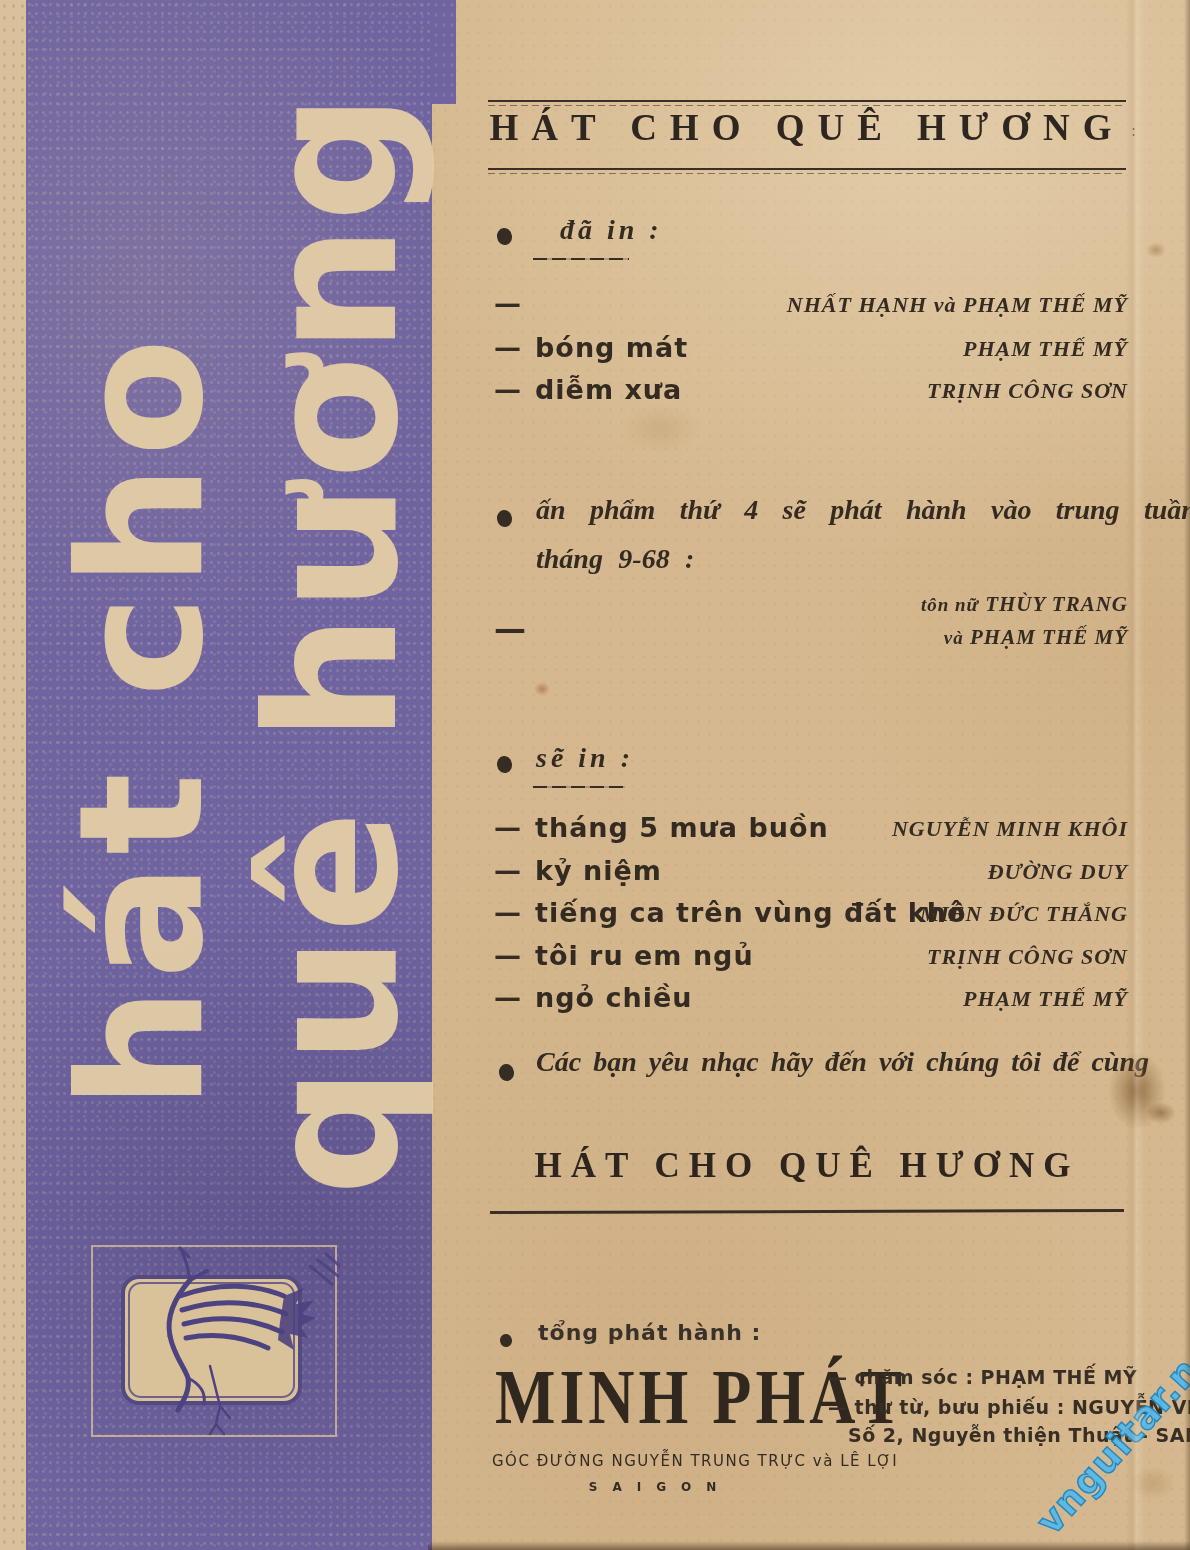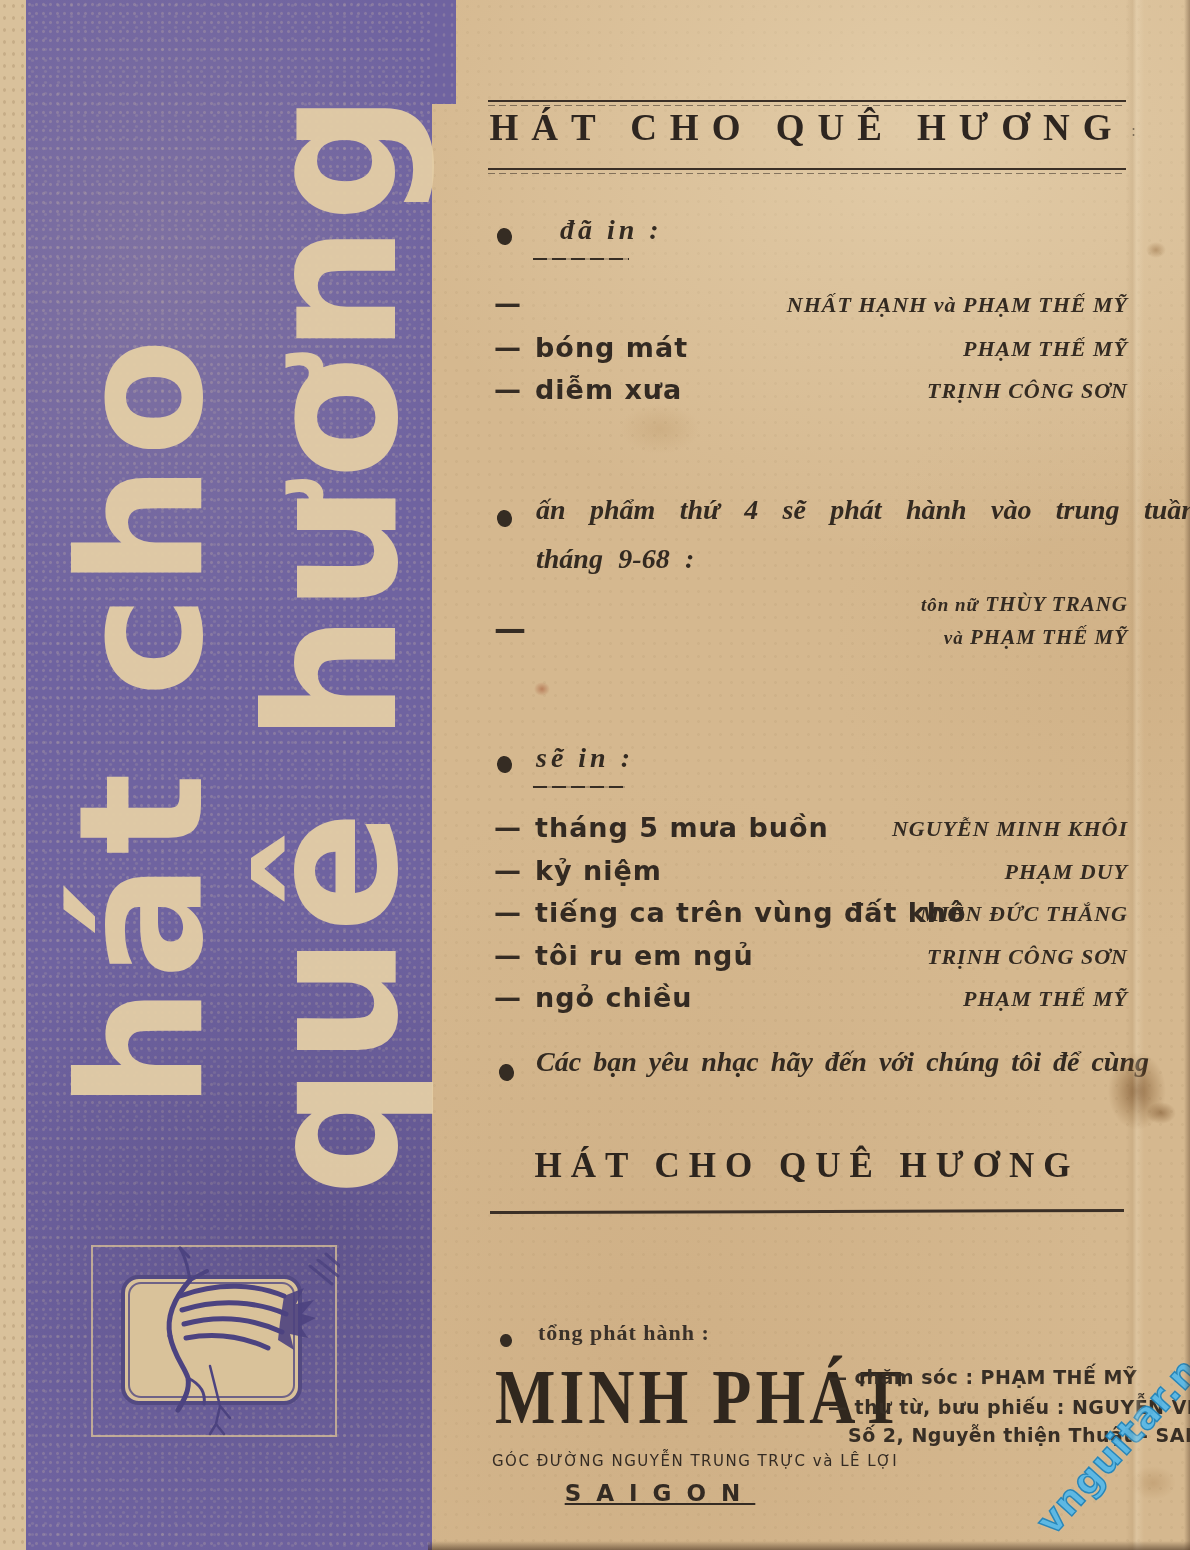--- a/index.html
+++ b/index.html
@@ -57,25 +57,25 @@
   .song{position:absolute;left:45px;top:0;font-weight:bold;font-size:27px;letter-spacing:1px;color:#332a22;white-space:nowrap;}
   .author{position:absolute;right:0;top:4px;font-family:"Liberation Serif","DejaVu Serif",serif;
     font-style:italic;font-weight:bold;font-size:22px;letter-spacing:1px;color:#342b22;white-space:nowrap;}
   .ital-par{font-family:"Liberation Serif","DejaVu Serif",serif;font-style:italic;font-weight:bold;
     font-size:28px;color:#332a21;white-space:nowrap;}
   .big-song{font-weight:bold;font-size:39px;letter-spacing:2px;color:#2f2720;}
   .small-ital{font-size:19px;text-transform:none;font-weight:bold;margin-top:20px;}
   .closing-title{left:488px;top:1146px;width:638px;text-align:center;
     font-family:"Liberation Serif","DejaVu Serif",serif;font-weight:bold;
     font-size:35px;letter-spacing:9px;color:#2d251e;}
-  .pub-label{font-weight:bold;font-size:22px;letter-spacing:1px;color:#3a3129;font-family:Liberation Serif, serif;}
+  .pub-label{font-weight:bold;font-size:22px;letter-spacing:1px;color:#3a3129;}
   .pub-name{font-family:"Liberation Serif","DejaVu Serif",serif;font-weight:bold;font-size:64px;
     letter-spacing:4px;color:#30271e;transform:scaleY(1.22);transform-origin:top left;white-space:nowrap;}
   .pub-addr{font-weight:normal;font-size:15px;letter-spacing:1.5px;color:#342b23;white-space:nowrap;}
-  .pub-city{font-weight:bold;font-size:23px;letter-spacing:15px;color:#342b23;text-decoration:underline;}
+  .pub-city{font-weight:bold;font-size:12px;letter-spacing:15px;color:#342b23;}
   .contact{font-weight:bold;font-size:19px;letter-spacing:.5px;color:#372e25;white-space:nowrap;}
   .watermark{left:998px;top:1408px;width:270px;text-align:center;
     transform:rotate(-48deg);font-weight:bold;font-size:37px;letter-spacing:1px;
     color:rgba(80,180,228,.9);-webkit-text-stroke:1.5px rgba(25,125,180,.85);
     text-shadow:0 0 2px rgba(220,245,255,.6);}
   
   .stain{border-radius:50%;pointer-events:none;}
   .crease{left:1126px;top:0;width:18px;height:1550px;pointer-events:none;
     background:linear-gradient(90deg,transparent,rgba(120,90,50,.10) 35%,rgba(242,228,200,.28) 60%,transparent);}
   .edge-bottom{left:428px;top:1541px;width:762px;height:9px;pointer-events:none;
@@ -163,21 +163,21 @@
   <div class="abs underline" style="left:533px;top:786px;width:92px;"></div>
 
   <div class="abs row" style="top:812px;">
     <span class="dash">—</span>
     <span class="song">tháng 5 mưa buồn</span>
     <span class="author">NGUYỄN MINH KHÔI</span>
   </div>
   <div class="abs row" style="top:855px;">
     <span class="dash">—</span>
     <span class="song">kỷ niệm</span>
-    <span class="author">PHẠM DUY</span>
+    <span class="author">ĐƯỜNG DUY</span>
   </div>
   <div class="abs row" style="top:897px;">
     <span class="dash">—</span>
     <span class="song">tiếng ca trên vùng đất khô</span>
     <span class="author">MIÊN ĐỨC THẮNG</span>
   </div>
   <div class="abs row" style="top:940px;">
     <span class="dash">—</span>
     <span class="song">tôi ru em ngủ</span>
     <span class="author">TRỊNH CÔNG SƠN</span>

